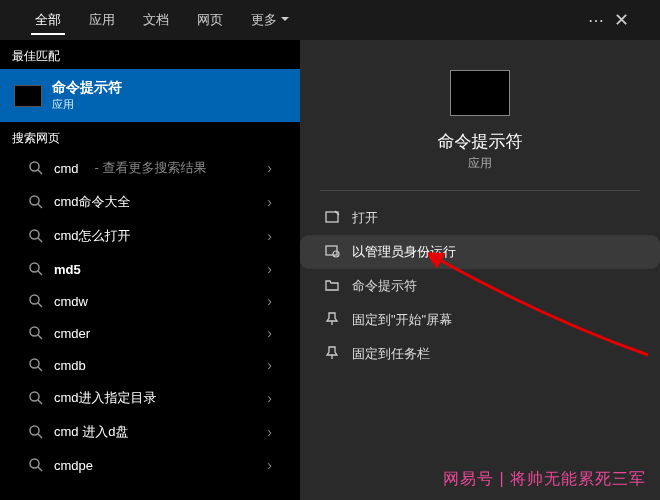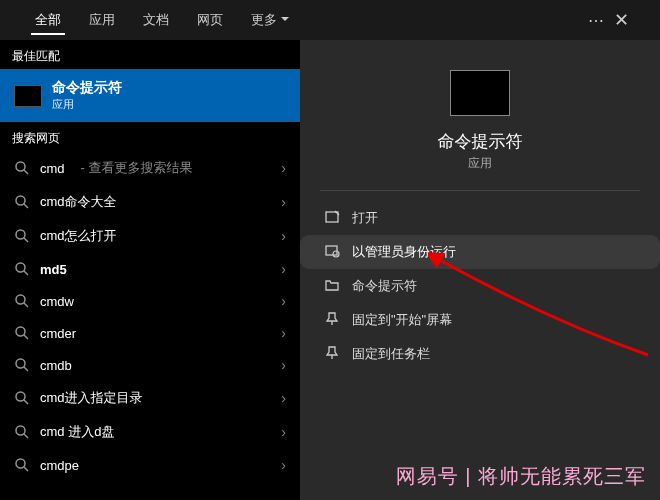--- a/index.html
+++ b/index.html
@@ -14,36 +14,36 @@
   .dots { color:#ccc; font-size:16px; letter-spacing:2px; cursor:pointer; }
   .close-x { color:#ccc; font-size:18px; cursor:pointer; }
   .main { display:flex; height:calc(100% - 40px); }
   .left { width:300px; background:#000000; overflow-y:auto; }
   .right { flex:1; background:#2a2a2a; position:relative; display:flex; flex-direction:column; }
   .section-label { font-size:12px; color:#fff; padding:8px 12px 4px; font-weight:normal; }
   .match-row { display:flex; align-items:center; padding:10px 14px; background:#0063b1; cursor:pointer; }
   .match-icon { width:28px; height:22px; background:#000; border:1px solid #555; margin-right:10px; flex-shrink:0; }
   .match-text .title { font-size:14px; font-weight:bold; color:#fff; }
   .match-text .subtitle { font-size:11px; color:#dbeeff; }
-  .search-item { display:flex; align-items:center; padding:8px 14px; color:#ccc; font-size:13px; cursor:pointer; }
+  .search-item { display:flex; align-items:center; padding:8px 28px; color:#ccc; font-size:13px; cursor:pointer; }
   .search-ico { width:16px; height:16px; margin-right:10px; opacity:.8; flex-shrink:0; }
   .search-item .term { color:#fff; }
   .search-item .hint { color:#888; margin-left:16px; }
   .search-item .chev { margin-left:auto; color:#888; font-size:14px; }
   .preview { display:flex; flex-direction:column; align-items:center; padding:30px 0 18px; }
   .preview-icon { width:60px; height:46px; background:#000; border:1px solid #888; }
   .preview-title { margin-top:14px; font-size:17px; color:#fff; }
   .preview-sub { margin-top:2px; font-size:12px; color:#aaa; }
   .divider { height:1px; background:#444; margin:0 20px; }
   .actions { padding:10px 0; }
   .action { display:flex; align-items:flex-start; padding:8px 24px; font-size:13px; color:#ddd; cursor:pointer; }
   .action.highlight { background:#3a3a3a; color:#fff;border-radius:9px; }
   .action-ico { width:16px; height:16px; margin-right:12px; flex-shrink:0; stroke:#ccc; fill:none; }
   .arrow { position:absolute; pointer-events:none; }
-  .watermark { position:absolute; right:14px; bottom:10px; color:#f9a8d4; font-size:20px; letter-spacing:1px; }
+  .watermark { position:absolute; right:14px; bottom:10px; color:#ec4899; font-size:16px; letter-spacing:1px; }
   svg { display:block; }
 </style>
 </head>
 <body>
 
 <div class="tabs">
   <div class="tab active">全部</div>
   <div class="tab">应用</div>
   <div class="tab">文档</div>
   <div class="tab">网页</div>

